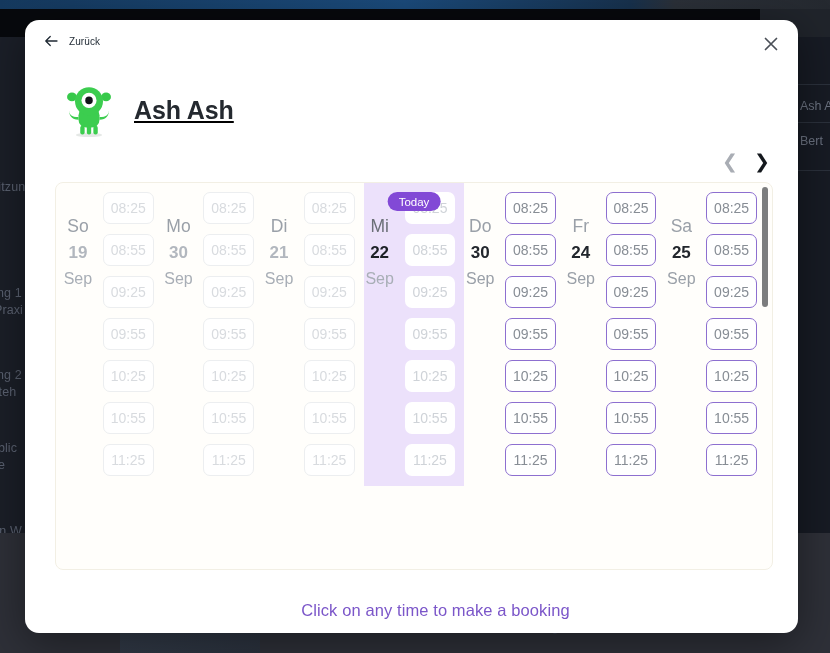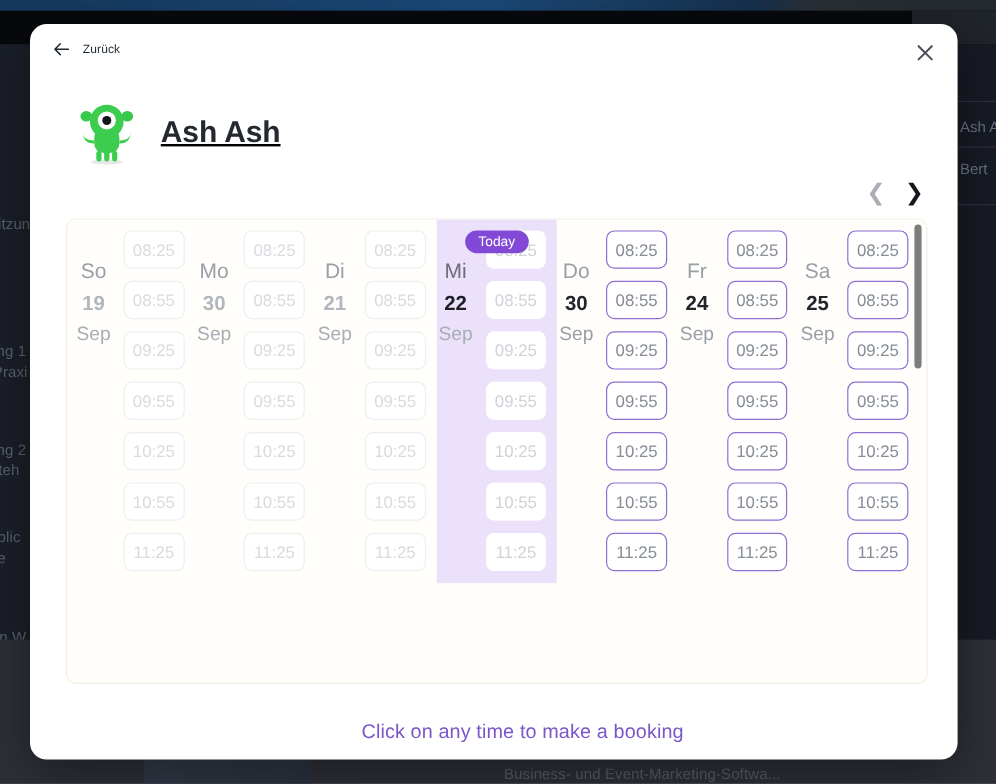--- a/index.html
+++ b/index.html
@@ -349,21 +349,20 @@
     <div class="bg-row-sep" style="left:798px; right:0; top:170px;"></div>
   </div>
 
   <div class="bg-lower">
     <div class="bg-photo">
       <div class="fig"></div>
       <div class="fig2"></div>
     </div>
   </div>
   <div class="bg-text" style="left:420px; top:620px; color:#3a4150;">und schnelle Abwicklung vereinfacht Ihre Ev. ... entli</div>
-  <div class="bg-text" style="left:420px; top:638px; color:#555d6c;">Business- und Event-Marketing-Softwa...</div>
 </div>
 
 <div id="modal">
 
   <div class="modal-head">
     <div class="back-link">
       <svg class="back-arrow" viewBox="0 0 24 24">
         <path d="M20 12 H5 M11 6 L5 12 L11 18" fill="none" stroke="#1f2933" stroke-width="1.7" stroke-linecap="round" stroke-linejoin="round"></path>
       </svg>
       <span class="back-label">Zurück</span>

